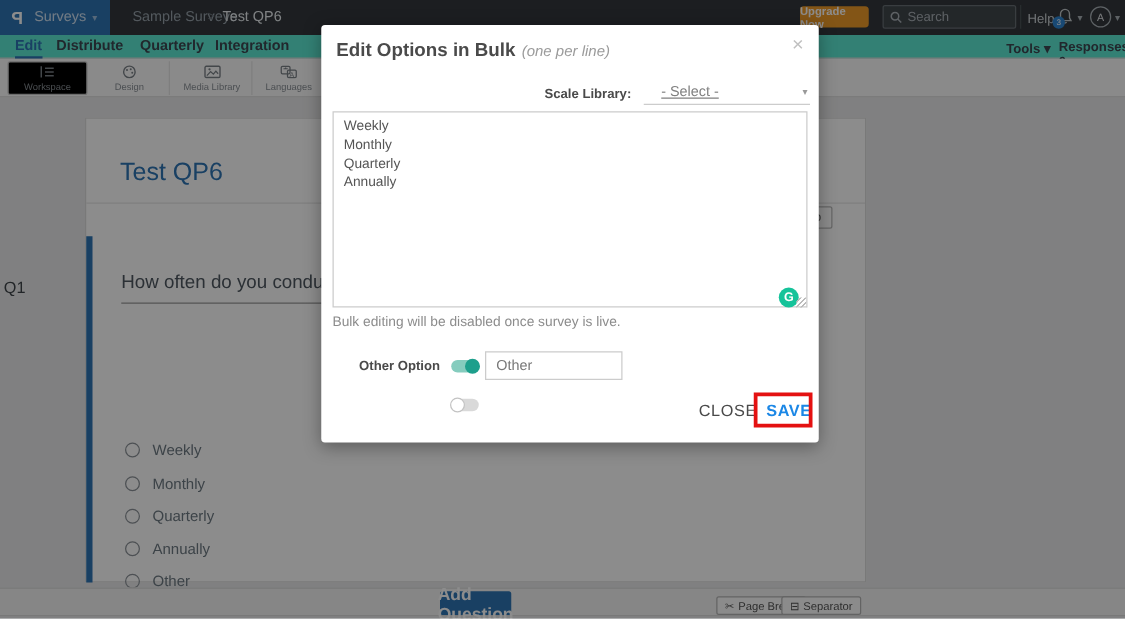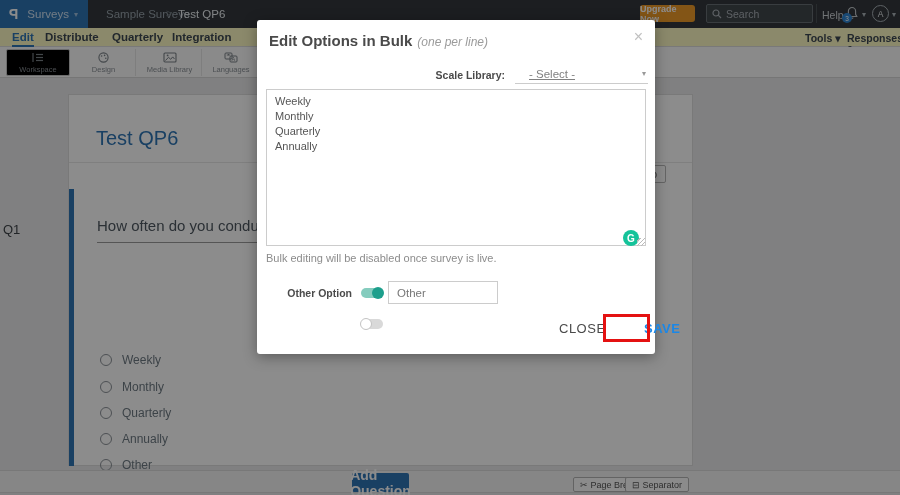--- a/index.html
+++ b/index.html
@@ -32,21 +32,21 @@
   .bell-badge { position:absolute; left:-3px; top:7px; width:10px; height:10px; border-radius:50%;
                 background:#2e86d4; color:#fff; font-size:6.5px; display:flex; align-items:center;
                 justify-content:center; }
   .caret-a { position:absolute; left:862px; top:10px; color:#aab1b7; font-size:8px; }
   .avatar { position:absolute; left:872px; top:5px; width:17px; height:17px; border:1px solid #aab1b7;
             border-radius:50%; color:#e4e7ea; font-size:8.5px; display:flex; align-items:center;
             justify-content:center; }
   .caret-b { position:absolute; left:892px; top:10px; color:#aab1b7; font-size:8px; }
 
   
-  .navbar { position:absolute; left:0; top:28px; width:900px; height:19px; background:#fef9c3;
+  .navbar { position:absolute; left:0; top:28px; width:900px; height:19px; background:#5eead4;
             border-bottom:1px solid #dcdcdc; }
   .nav-item { position:absolute; top:3px; font-size:11.5px; font-weight:bold; color:#3d4852; }
   .nav-item.active { color:#2e75b5; border-bottom:2px solid #2e75b5; padding-bottom:2px; }
   .nav-right { position:absolute; top:4px; font-size:10.5px; font-weight:bold; color:#3d4852; }
 
   
   .toolbar { position:absolute; left:0; top:47px; width:900px; height:31px; background:#fbfbfb;
              border-bottom:1px solid #d8d8d8; }
   .tool-btn { position:absolute; top:2px; width:64px; height:27px; display:flex; flex-direction:column;
               align-items:center; justify-content:center; border-right:1px solid #e6e6e6; }
@@ -124,21 +124,21 @@
   .m-toggle-other { position:absolute; left:104px; top:268px; }
   .m-toggle-na { position:absolute; left:104px; top:299px; }
   .m-other-input { position:absolute; left:131px; top:261px; width:110px; height:23px; border:1px solid #ccc;
                    font-family:"Liberation Sans",sans-serif; font-size:11.5px; color:#777;
                    padding-left:8px; outline:none; }
   .m-close-btn { position:absolute; left:302px; top:301px; font-size:13px; color:#4a4a4a;
                  letter-spacing:0.5px; background:none; border:none;
                  font-family:"Liberation Sans",sans-serif; }
   .m-save-btn { position:absolute; left:356px; top:301px; font-size:13px; color:#1b87e6; font-weight:bold;
                 letter-spacing:0.5px; background:none; border:none;
-                font-family:"Liberation Sans",sans-serif;margin-left:31px; }
+                font-family:"Liberation Sans",sans-serif; }
   .save-annotation { position:absolute; left:346px; top:294px; width:47px; height:28px;
                      border:3px solid #e41111; z-index:110; }
   svg { display:block; }
 </style>
 </head>
 <body>
 
 <div class="stage">
 
   <div class="topbar">

